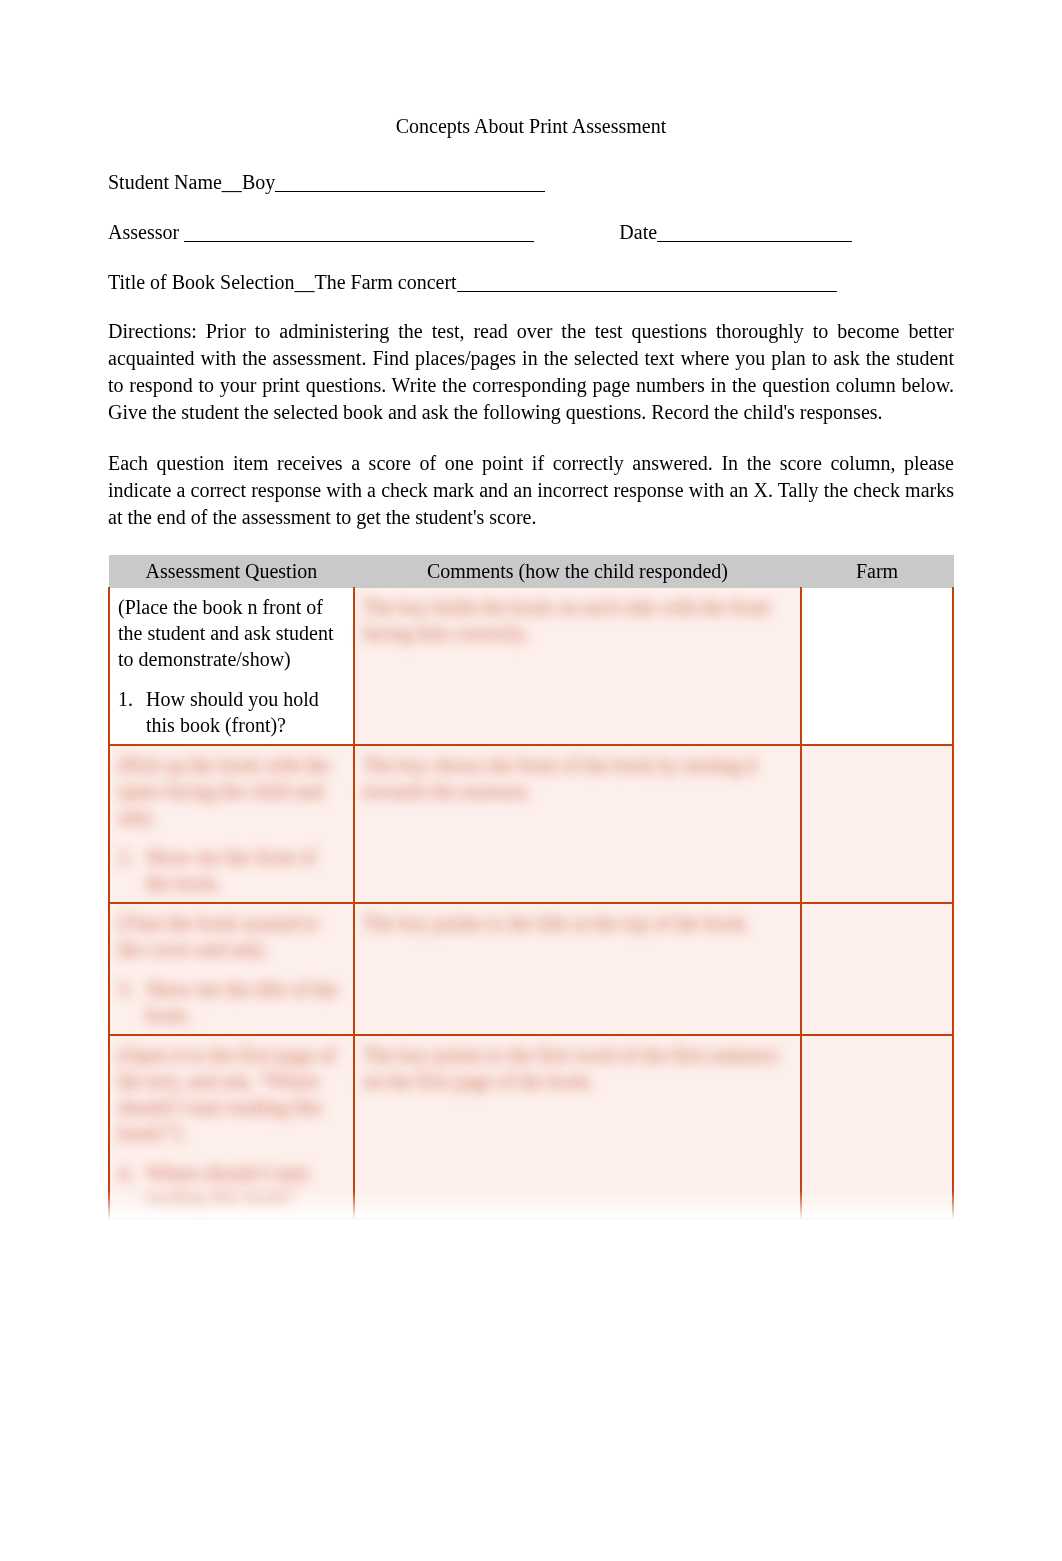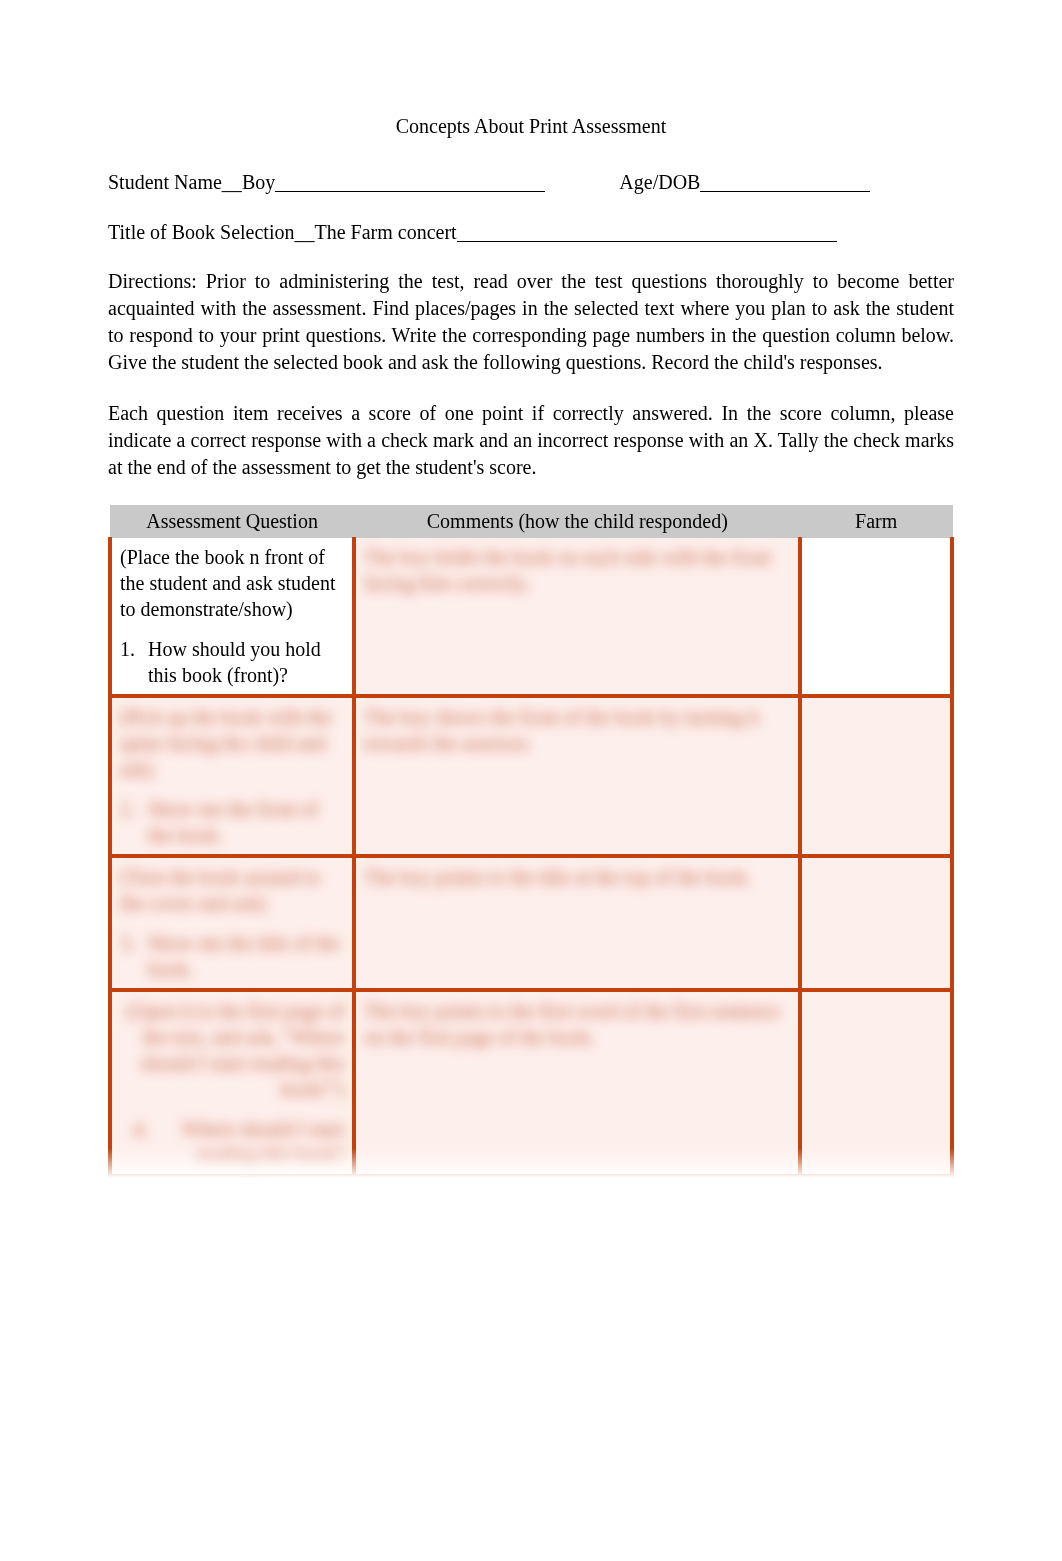--- a/index.html
+++ b/index.html
@@ -65,21 +65,21 @@
 
   table.assess thead th {
     background: #c9c9c9;
     font-weight: 400;
     text-align: center;
     padding: 4px 14px;
     border: 1px solid #c9c9c9;
     font-size: 20px;
   }
   table.assess tbody td {
-    border: 4px solid #c2410c;
+    border: 2px solid #c2410c;
     padding: 6px 8px;
     vertical-align: top;
     font-size: 20px;
     line-height: 1.3;
   }
   table.assess tbody tr:first-child td {
     border-top: 1px solid #c9c9c9;
   }
   table.assess tbody td.qcell .intro {
     margin-bottom: 14px;
@@ -120,25 +120,30 @@
 <body>
 
 <div class="page">
 
   <p class="title">Concepts About Print Assessment</p>
 
   <div class="field-row">
     <div class="field left">
       <span class="label">Student Name__</span><span class="value">Boy</span><span class="line" style="width:270px"></span>
     </div>
+  </div>
+
+  <div class="field-row">
+    <div class="field left">
+      <span class="label">Assessor</span> <span class="line" style="width:350px"></span>
+    </div>
     <div class="field right">
-      <span class="label">Age/DOB</span><span class="line" style="width:170px"></span>
-    </div>
-  </div>
-
+      <span class="label">Date</span><span class="line" style="width:195px"></span>
+    </div>
+  </div>
 
   <div class="field-row">
     <div class="field full">
       <span class="label">Title of Book Selection__</span><span class="value">The Farm concert</span><span class="line" style="width:380px"></span>
     </div>
   </div>
 
   <p class="directions">Directions: Prior to administering the test, read over the test questions thoroughly to become better acquainted with the assessment.     Find places/pages in the selected text where you plan to ask the student to respond to your print questions.     Write the corresponding page numbers in the question column below.   Give the student the selected book and ask the following questions. Record the child's responses.</p>
 
   <p class="scoring">Each question item receives a score of one point if correctly answered. In the score column, please indicate a correct response with a check mark and an incorrect response with an X. Tally the check marks at the end of the assessment to get the student's score.</p>
@@ -201,21 +206,21 @@
             </td>
             <td style="position: relative;">
               <div class="redact">The boy points to the title at the top of the book.</div>
               <div class="redact-tint"></div>
             </td>
             <td style="position: relative;">
               <div class="redact-tint"></div>
             </td>
           </tr>
           <tr class="blurred">
-            <td class="qcell" style="position: relative; text-align: right;">
+            <td class="qcell" style="position: relative;">
               <div class="intro redact">(Open it to the first page of the text, and ask, "Where should I start reading this book?")</div>
               <div class="qnum">
                 <div class="num redact">4.</div>
                 <div class="qt redact">Where should I start reading this book?</div>
               </div>
               <div class="redact-tint"></div>
             </td>
             <td style="position: relative;">
               <div class="redact">The boy points to the first word of the first sentence on the first page of the book.</div>
               <div class="redact-tint"></div>

